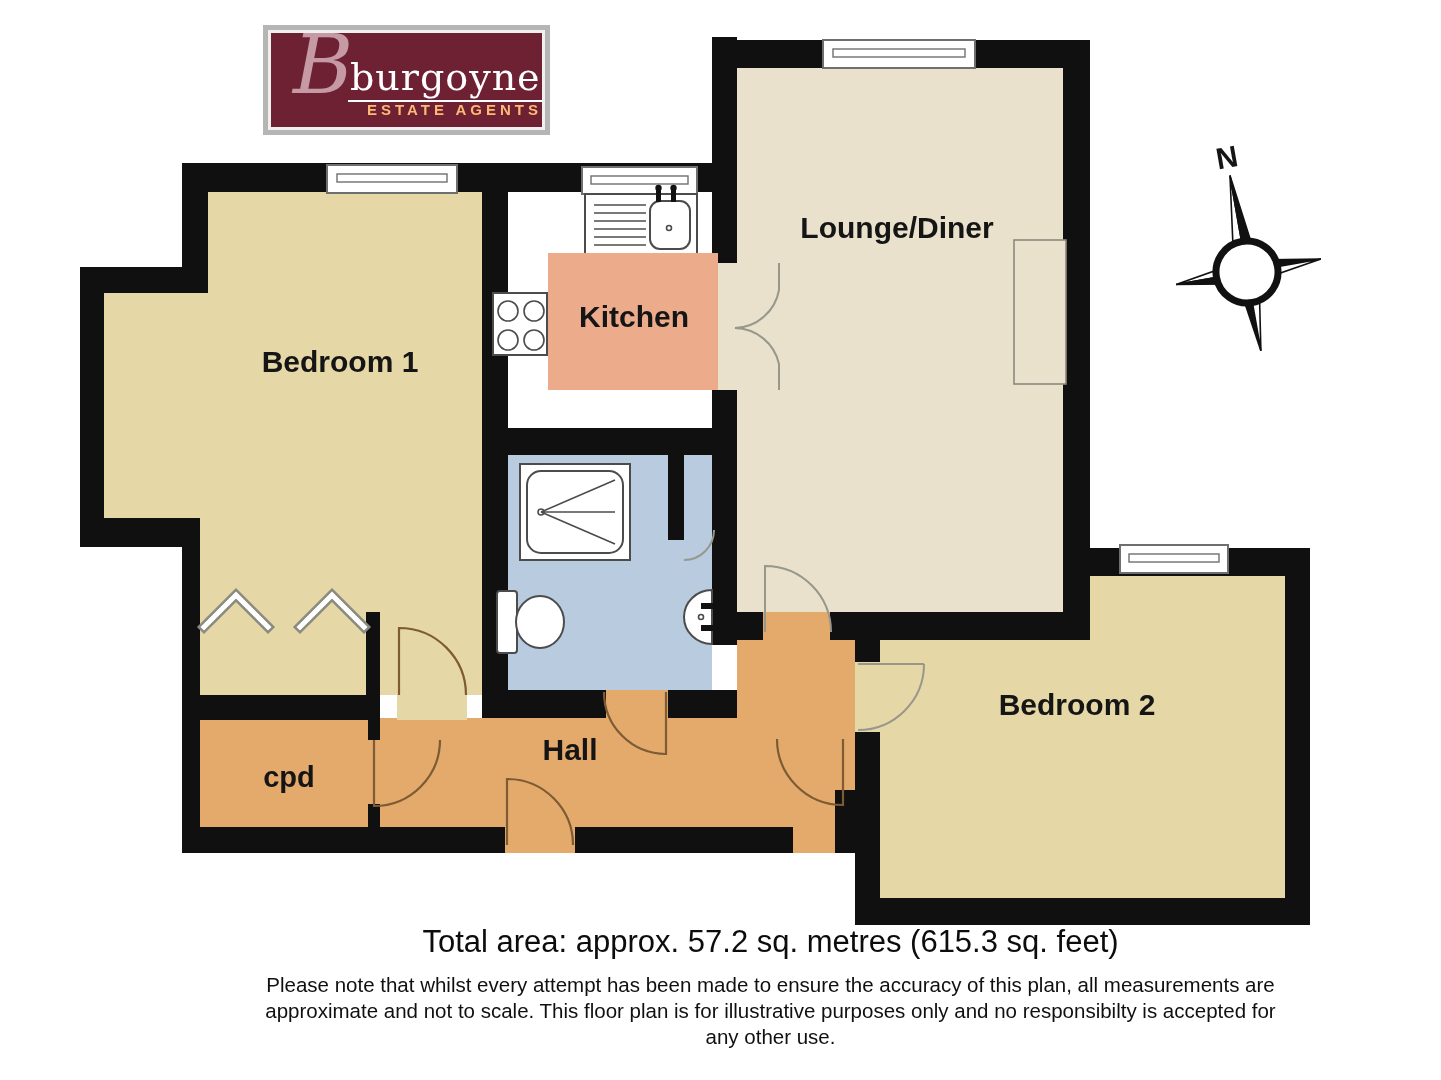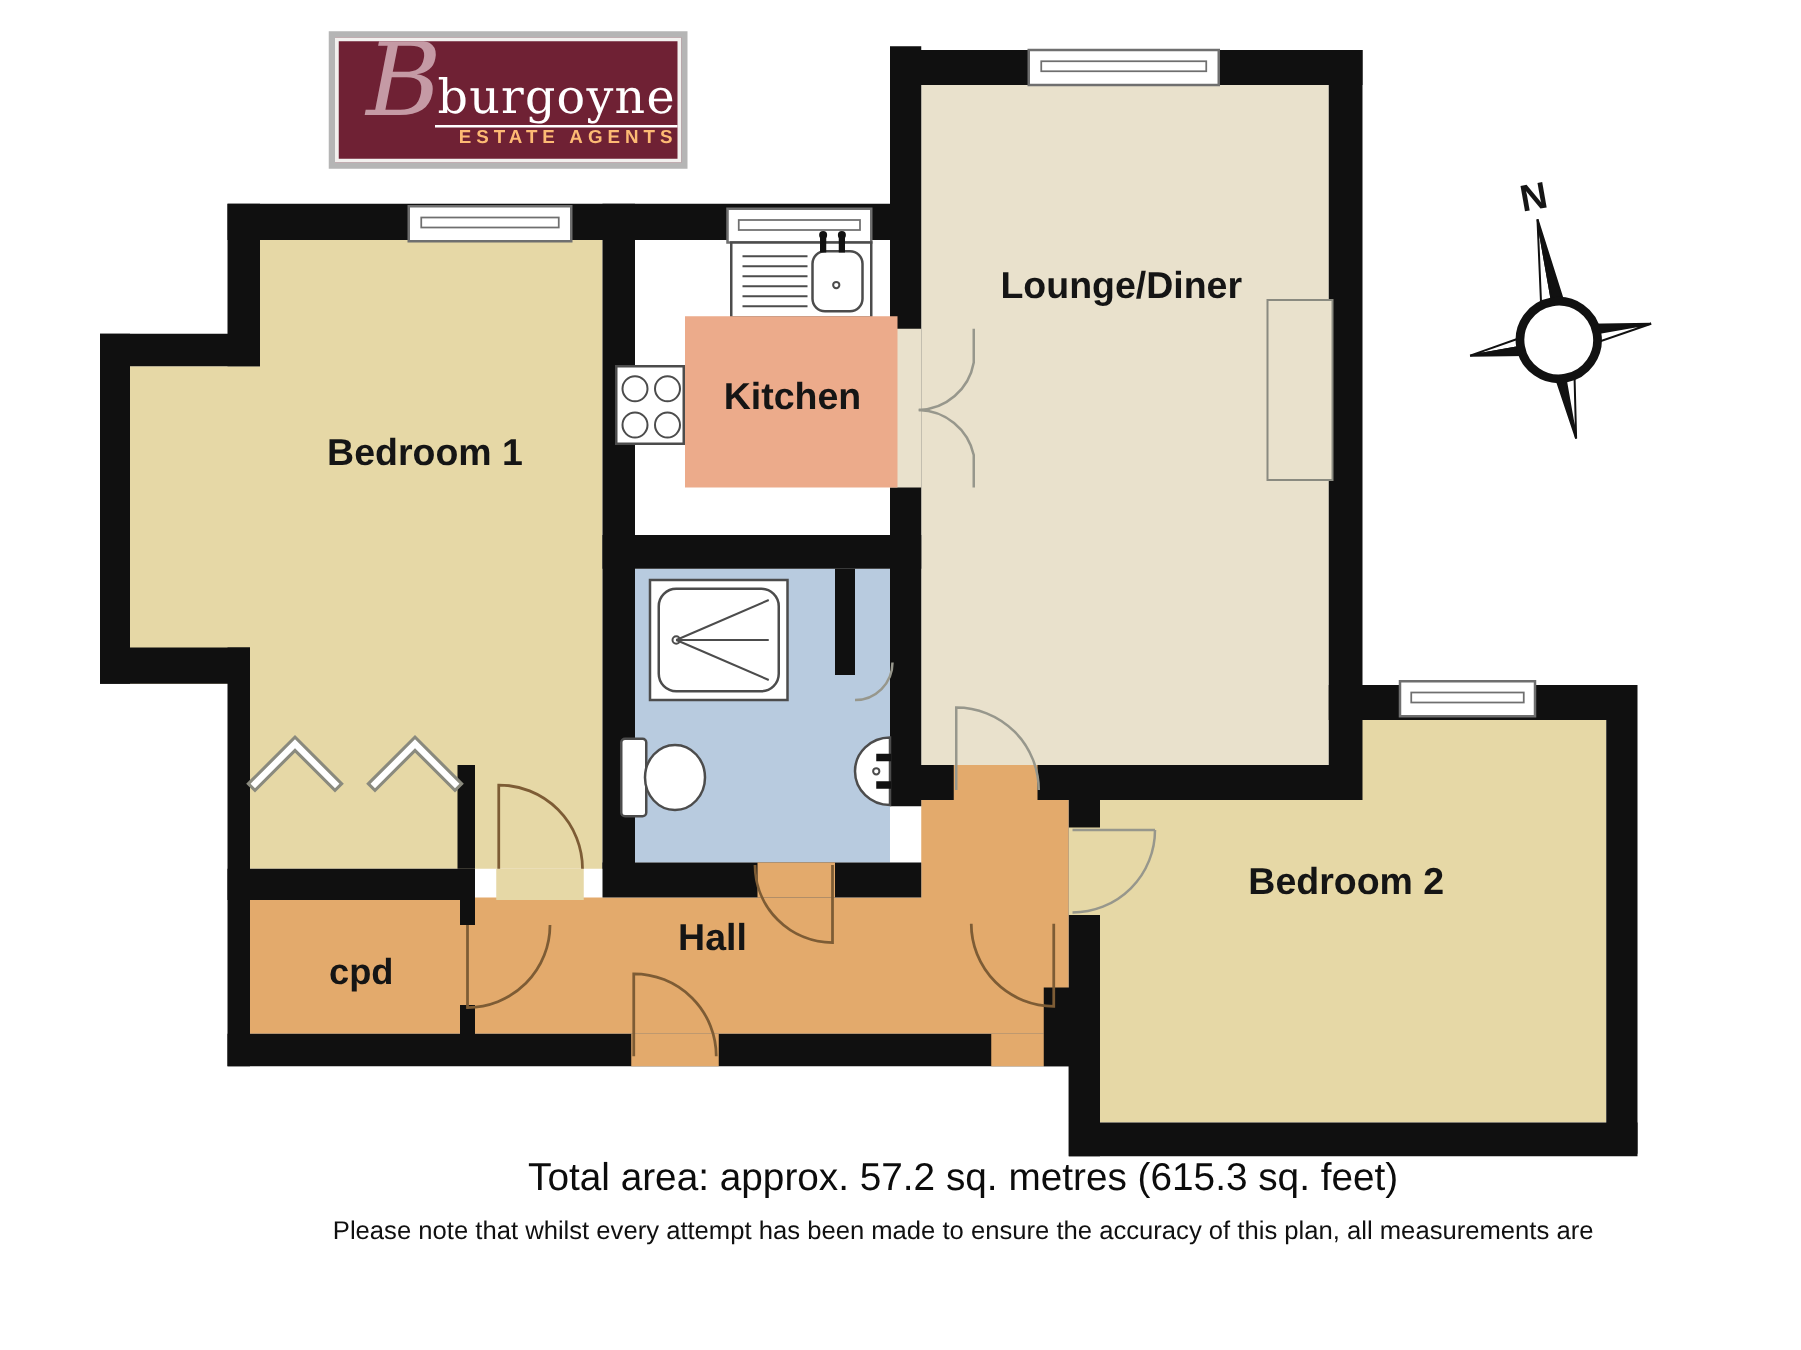--- a/index.html
+++ b/index.html
@@ -217,16 +217,18 @@
       <span class="logo-b">B</span>
       <span class="logo-name">burgoynes</span>
       <span class="logo-tagline">ESTATE AGENTS</span>
     </div>
   </div>
 
   <div class="footer">
     <div class="total-area">Total area: approx. 57.2 sq. metres (615.3 sq. feet)</div>
     <div class="disclaimer">
       <div>Please note that whilst every attempt has been made to ensure the accuracy of this plan, all measurements are</div>
+      <div>approximate and not to scale. This floor plan is for illustrative purposes only and no responsibilty is accepted for</div>
+      <div>any other use.</div>
     </div>
   </div>
 
 </div>
 
 </body></html>

